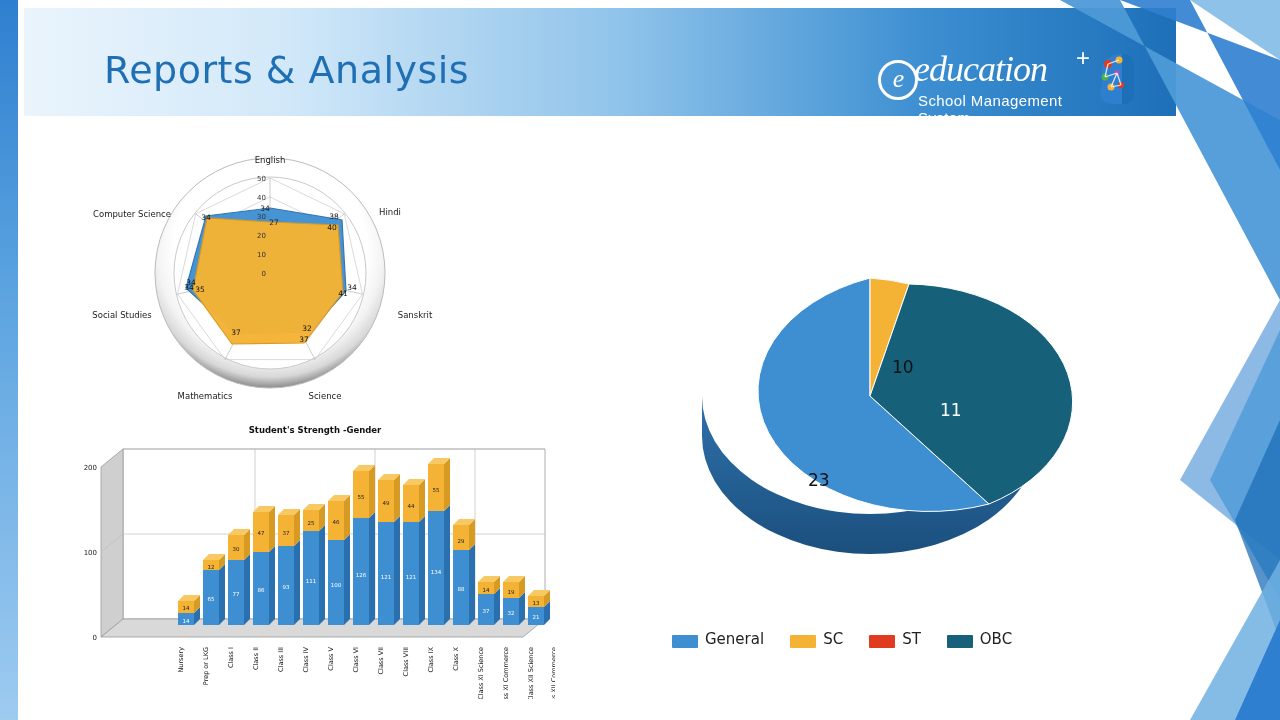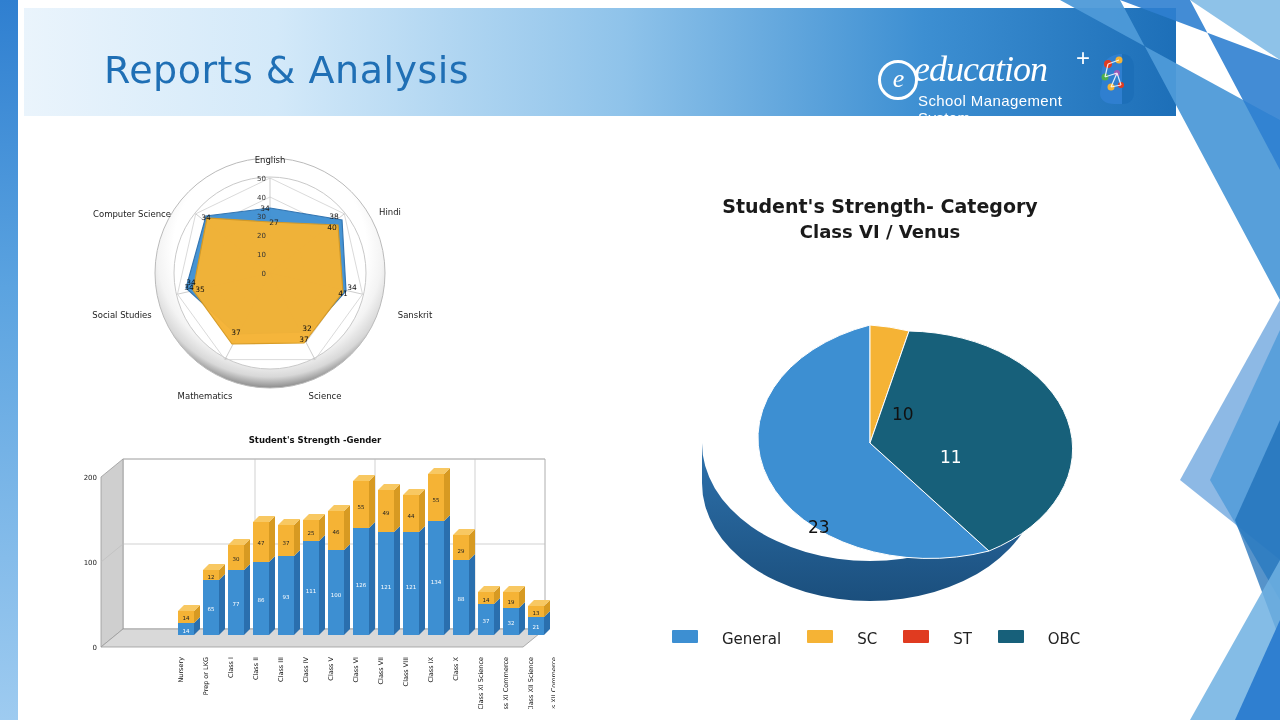--- a/index.html
+++ b/index.html
@@ -26,30 +26,30 @@
     line-height:32px;text-align:center;font-size:26px;font-style:italic;vertical-align:-6px;margin-right:-4px;}
   .logo-plus{position:absolute;left:198px;top:-4px;color:#fff;font-size:24px;}
   .logo-sub{position:absolute;left:40px;top:44px;font-size:15px;color:#ffffff;letter-spacing:.4px;}
   .brain{position:absolute;left:214px;top:2px;width:44px;height:56px;}
 
   
   .rdeco{position:absolute;right:0;top:0;width:220px;height:720px;overflow:hidden;}
 
   
   .radar-wrap{position:absolute;left:60px;top:140px;width:420px;height:270px;}
-  .bar-wrap{position:absolute;left:75px;top:429px;width:480px;height:280px;}
+  .bar-wrap{position:absolute;left:75px;top:419px;width:480px;height:280px;}
   .pie-wrap{position:absolute;left:640px;top:195px;width:480px;height:470px;}
 
   .pie-title{text-align:center;font-family:"DejaVu Sans",sans-serif;color:#1a1a1a;}
   .pie-title .l1{font-size:19px;font-weight:bold;}
   .pie-title .l2{font-size:18px;font-weight:bold;margin-top:4px;}
 
   .legend{position:absolute;left:672px;top:630px;width:420px;display:flex;gap:26px;align-items:center;
     font-size:15px;color:#222;font-family:"DejaVu Sans",sans-serif;}
-  .legend .li{display:flex;align-items:flex-start;gap:24px;}
+  .legend .li{display:flex;align-items:flex-end;gap:7px;}
   .legend .sw{width:26px;height:13px;display:inline-block;border-radius:1px;}
 
   svg{display:block;}
 </style>
 </head>
 <body>
 
 <div class="slide">
 
   <div class="left-bar"></div>
@@ -360,24 +360,20 @@
         <text transform="translate(383,228) rotate(-90)" text-anchor="end">Class X</text>
         <text transform="translate(408,228) rotate(-90)" text-anchor="end">Class XI Science</text>
         <text transform="translate(433,228) rotate(-90)" text-anchor="end">Class XI Commerce</text>
         <text transform="translate(458,228) rotate(-90)" text-anchor="end">Class XII Science</text>
         <text transform="translate(481,228) rotate(-90)" text-anchor="end">Class XII Commerce</text>
       </g>
     </svg>
   </div>
 
   <div class="pie-wrap">
-    <div class="pie-title">
-      <div class="l1">Student's Strength- Category</div>
-      <div class="l2">Class VI / Venus</div>
-    </div>
     <svg width="460" height="400" viewBox="0 0 460 400" style="margin-top:6px;">
       <defs>
         <linearGradient id="blueSide" x1="0" y1="0" x2="0" y2="1">
           <stop offset="0%" stop-color="#2e72ad"></stop>
             <stop offset="100%" stop-color="#1b4f7d"></stop>
         </linearGradient>
         <linearGradient id="tealSide" x1="0" y1="0" x2="0" y2="1">
           <stop offset="0%" stop-color="#124f63"></stop>
             <stop offset="100%" stop-color="#0b3a49"></stop>
         </linearGradient>

